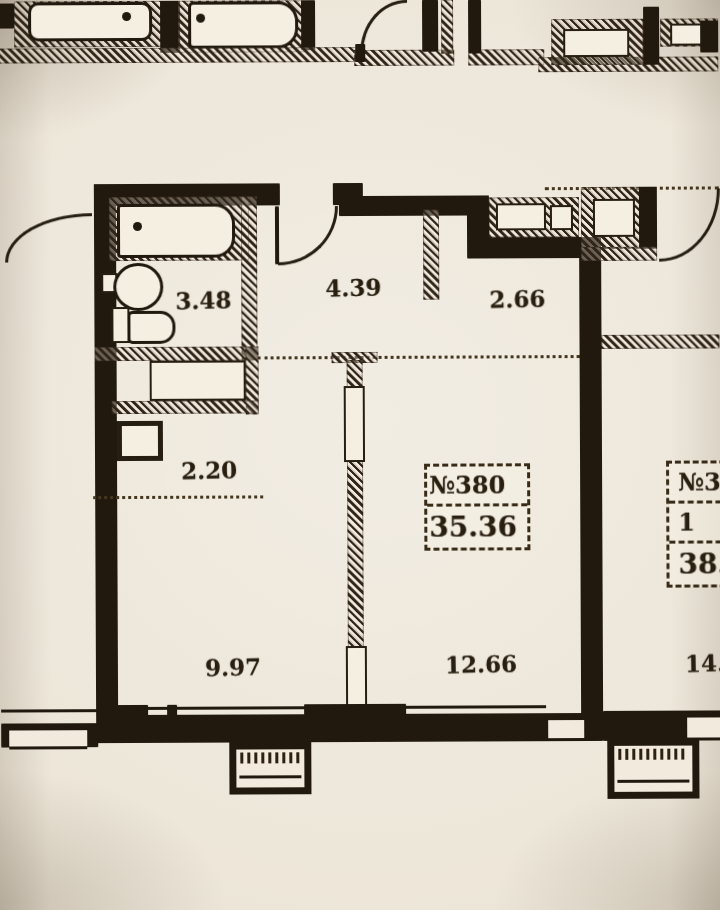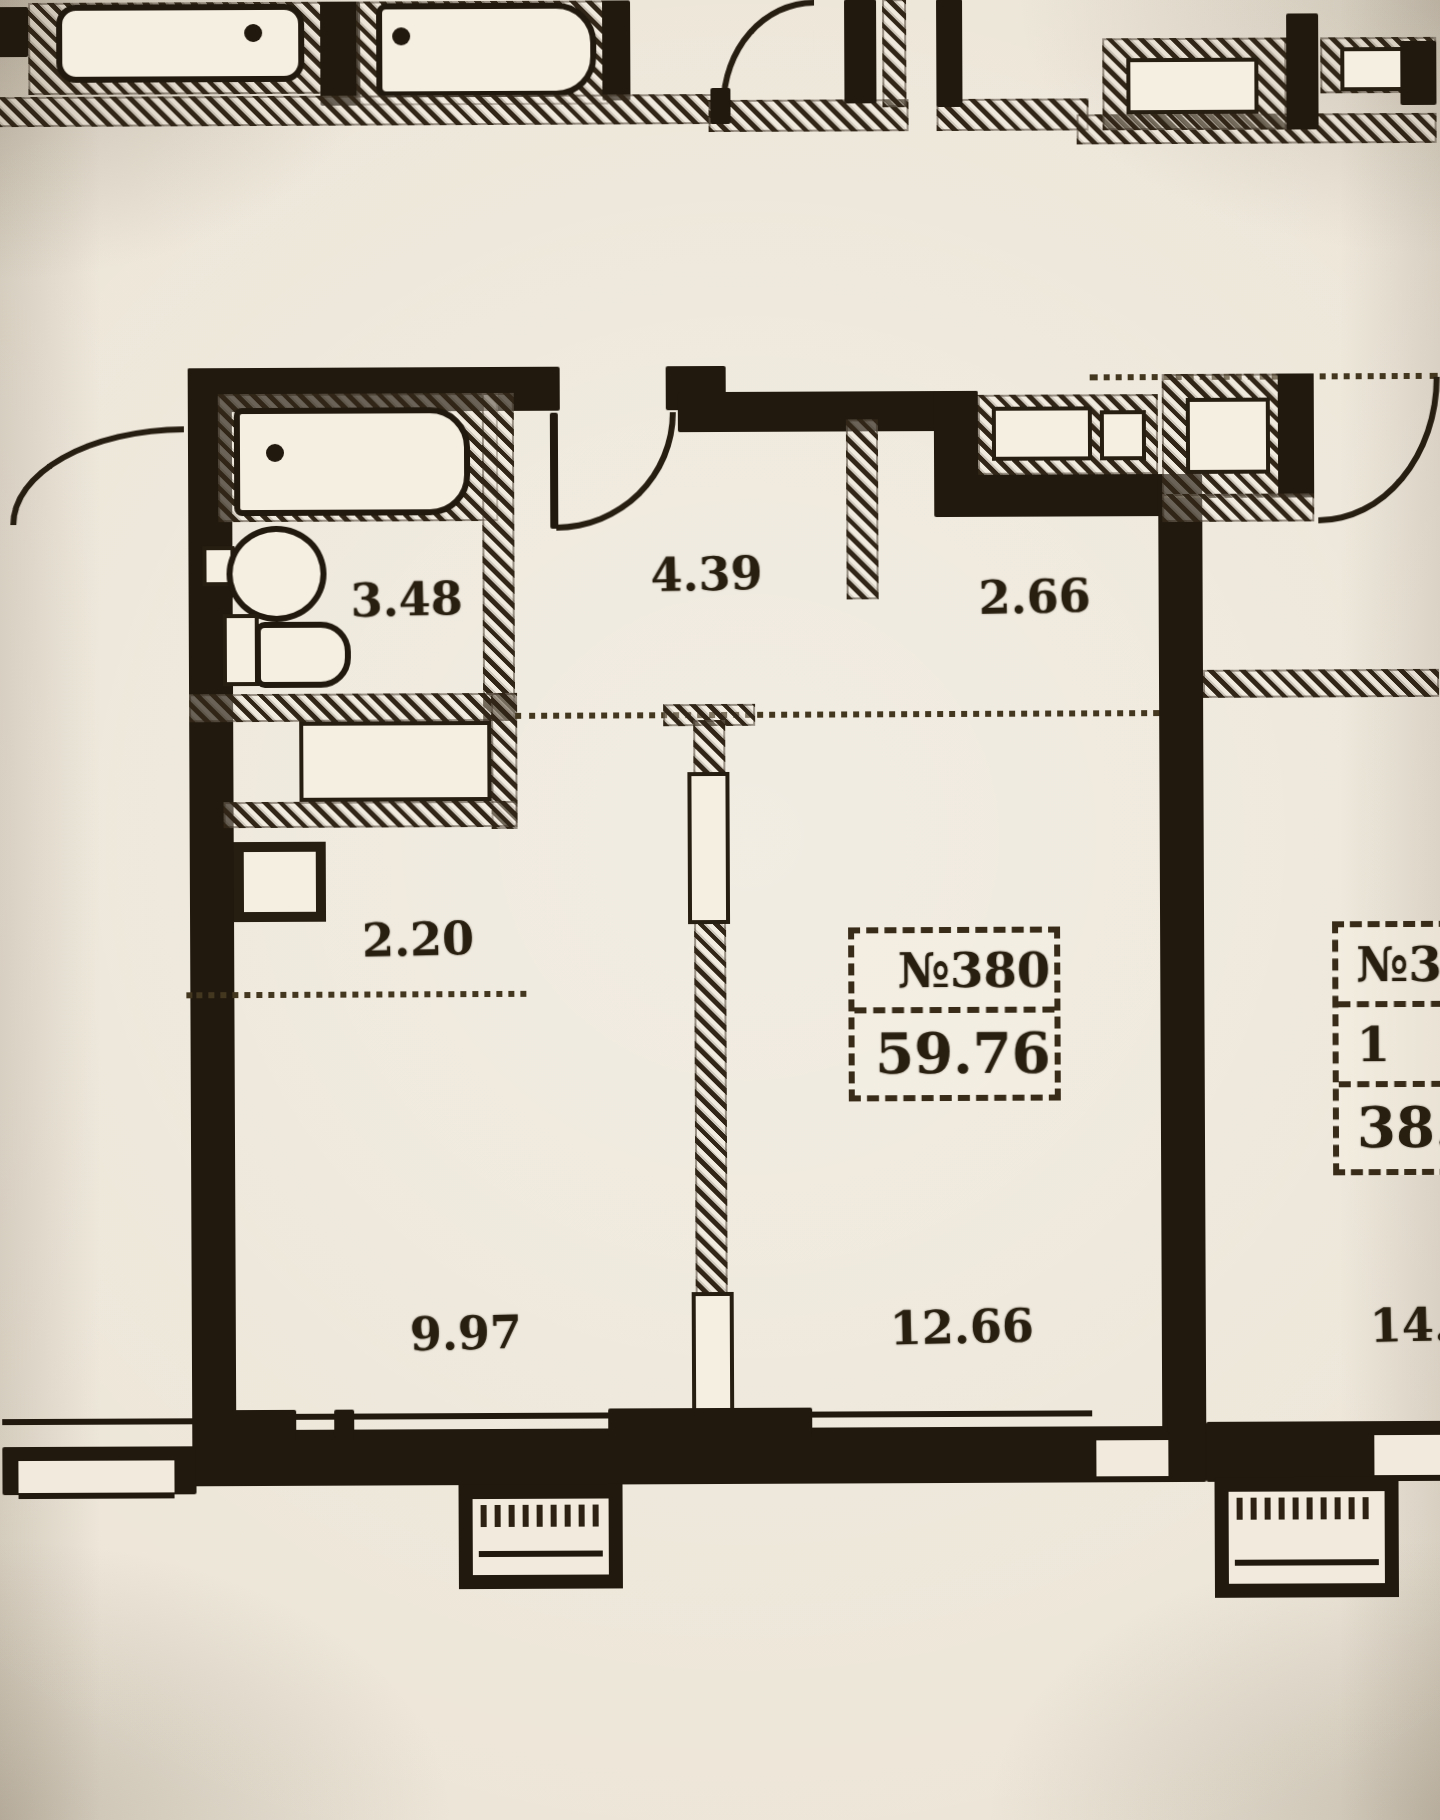--- a/index.html
+++ b/index.html
@@ -27,21 +27,21 @@
   .arc.br{border-right:3px solid #2a2115;border-bottom:3px solid #2a2115;border-bottom-right-radius:100% 100%}
   .pip{position:absolute;width:9px;height:9px;border-radius:50%;background:#241c11}
   .lbl{position:absolute;font-weight:700;font-size:23px;line-height:1;color:#2b2213;
        text-align:center;text-shadow:0 0 1px rgba(43,34,19,.5);transform:rotate(-1deg)}
   .win{position:absolute;background:#efe8da;border-top:3px solid #241c11;border-bottom:3px solid #241c11}
   .balc{position:absolute;border:7px solid #241c11;background:#efe8da}
   .balc .bstrip{position:absolute;left:4px;right:4px;top:3px;height:11px;
        background:repeating-linear-gradient(90deg,#2e2415 0 3px,transparent 3px 7px)}
   .balc .bline{position:absolute;left:3px;right:3px;bottom:9px;height:3px;background:#241c11}
   .badge{position:absolute;border:3px dashed #3a2e1c;background:rgba(242,236,224,.55)}
-  .badge .row{font-weight:700;font-size:24px;line-height:1;color:#2b2213;text-align:right;
+  .badge .row{font-weight:700;font-size:24px;line-height:1;color:#2b2213;text-align:left;
        padding:7px 2px 6px;border-bottom:3px dashed #3a2e1c;text-shadow:0 0 1px rgba(43,34,19,.45)}
   .badge .row:last-child{border-bottom:none}
   .badge .area{font-size:28px}
   .badge.cut .row{text-align:left;padding-left:9px}
 </style>
 </head>
 <body>
 
 <div id="stage">
   <div id="plan">
@@ -144,21 +144,21 @@
     <div class="lbl" style="left:168px;top:288px;width:72px">3.48</div>
     <div class="lbl" style="left:318px;top:276px;width:72px">4.39</div>
     <div class="lbl" style="left:484px;top:288px;width:68px">2.66</div>
     <div class="lbl" style="left:176px;top:458px;width:66px">2.20</div>
     <div class="lbl" style="left:200px;top:655px;width:64px">9.97</div>
     <div class="lbl" style="left:443px;top:653px;width:74px">12.66</div>
     <div class="lbl" style="left:684px;top:653px;width:44px;text-align:left">14.</div>
 
     <div class="badge" style="left:424px;top:464px;width:100px">
       <div class="row">№380</div>
-      <div class="row area">59.76</div>
+      <div class="row area">35.36</div>
     </div>
 
     <div class="badge cut" style="left:666px;top:462px;width:80px">
       <div class="row">№3</div>
       <div class="row">1</div>
       <div class="row area">38.</div>
     </div>
 
   </div>
 </div>

